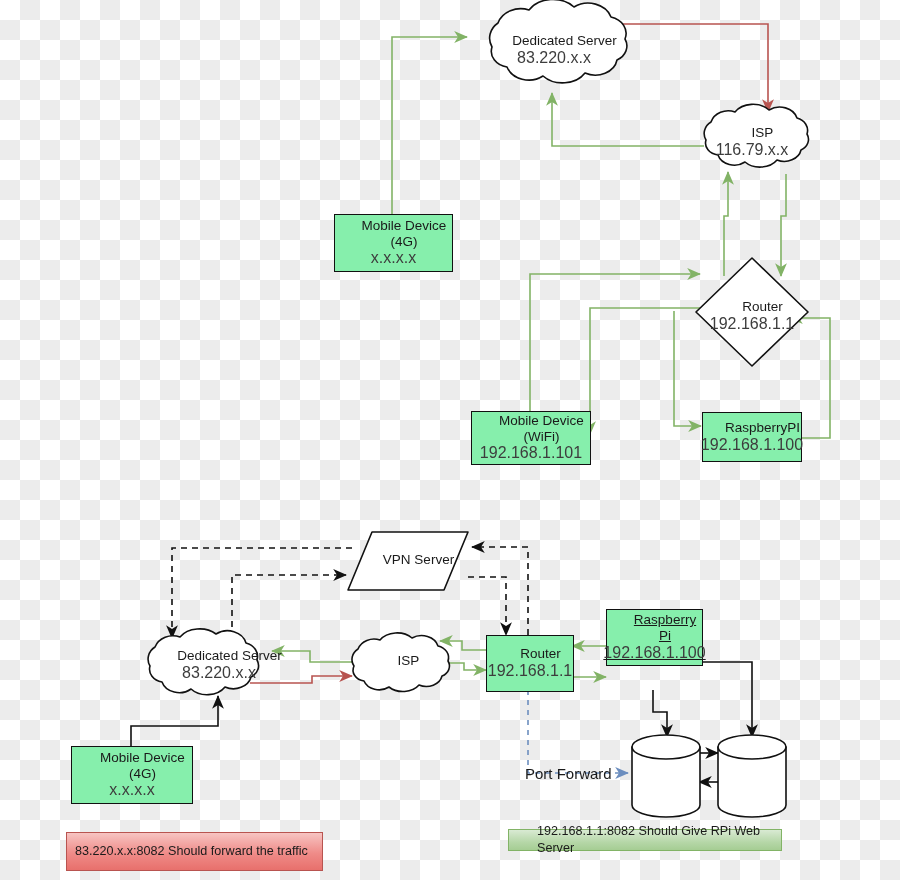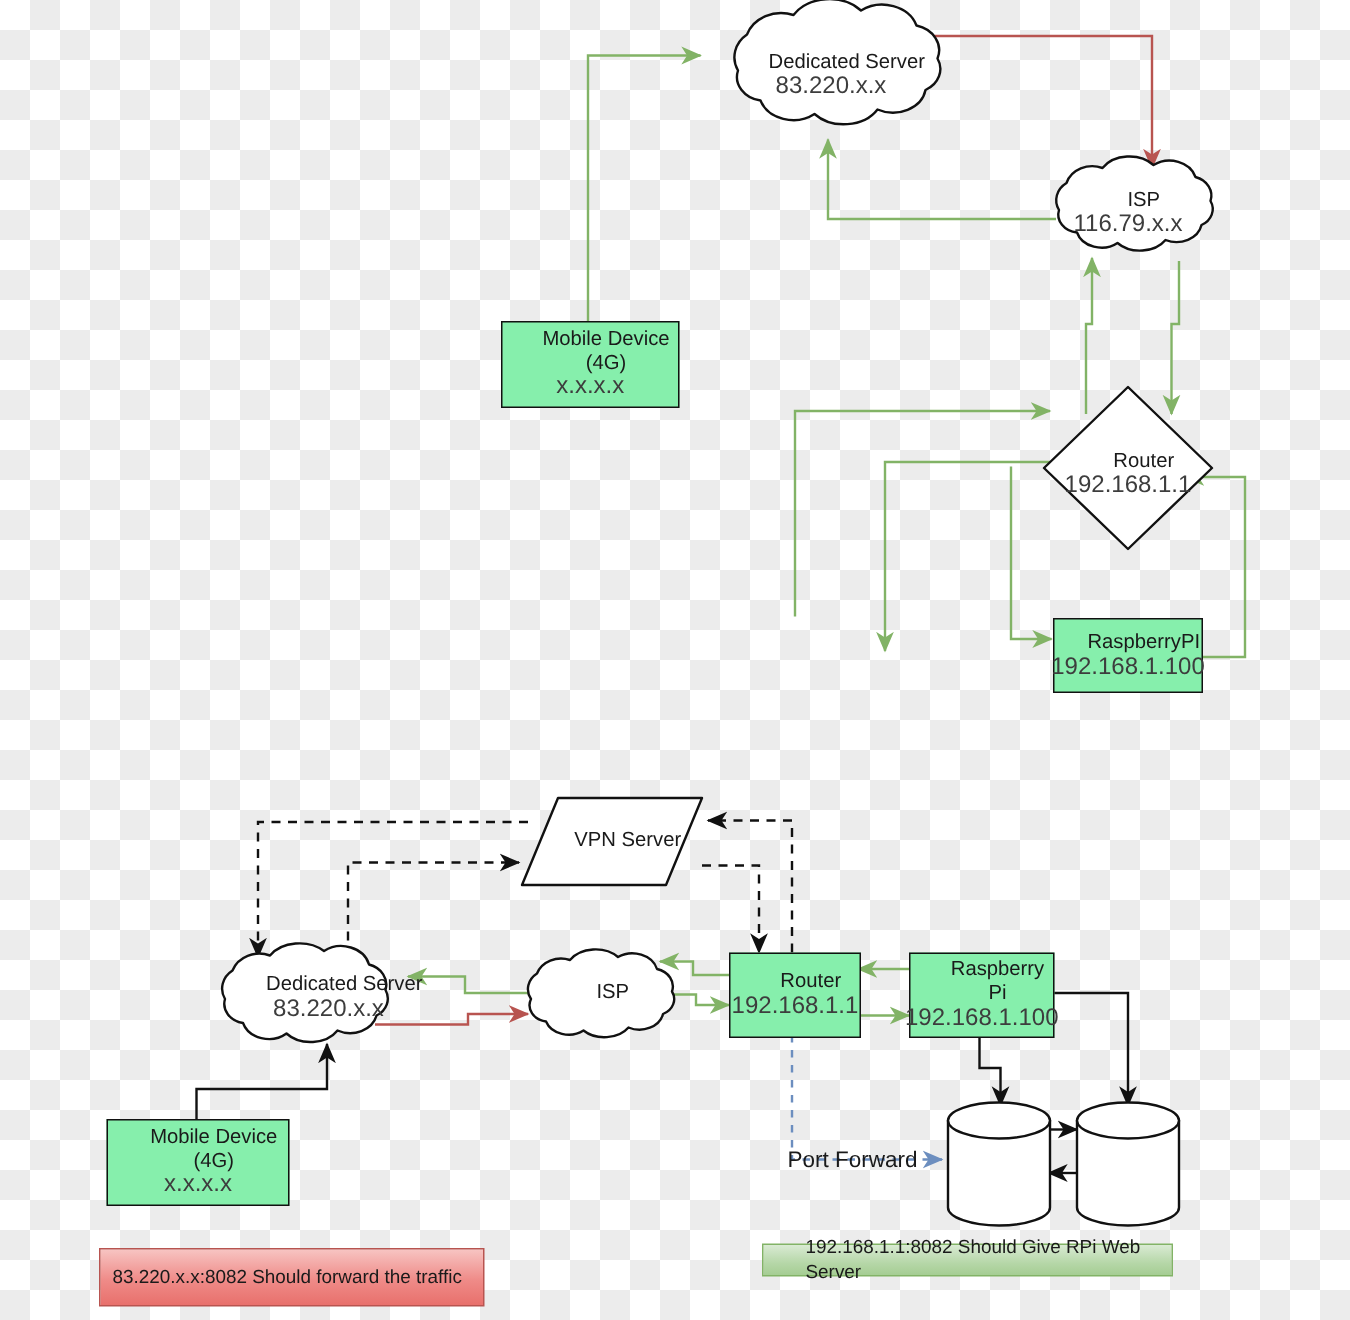--- a/index.html
+++ b/index.html
@@ -142,20 +142,24 @@
   <div class="node boxnode" style="left:334px;top:214px;width:117px;height:56px;">
     <div class="t1">Mobile Device (4G)</div>
     <div class="t2">x.x.x.x</div>
   </div>
 
   <div class="node" style="left:702px;top:295px;width:100px;height:42px;">
     <div class="t1">Router</div>
     <div class="t2">192.168.1.1</div>
   </div>
 
+  <div class="node boxnode" style="left:471px;top:411px;width:118px;height:52px;">
+    <div class="t1">Mobile Device (WiFi)</div>
+    <div class="t2">192.168.1.101</div>
+  </div>
 
   <div class="node boxnode" style="left:702px;top:412px;width:98px;height:48px;">
     <div class="t1">RaspberryPI</div>
     <div class="t2">192.168.1.100</div>
   </div>
 
   <div class="node" style="left:358px;top:545px;width:100px;height:30px;">
     <div class="t1">VPN Server</div>
   </div>
 
@@ -166,21 +170,21 @@
 
   <div class="node" style="left:358px;top:648px;width:80px;height:26px;">
     <div class="t1">ISP</div>
   </div>
 
   <div class="node boxnode" style="left:486px;top:635px;width:86px;height:55px;">
     <div class="t1">Router</div>
     <div class="t2">192.168.1.1</div>
   </div>
 
-  <div class="node boxnode" style="left:606px;top:635px;width:95px;height:55px;">
+  <div class="node boxnode" style="left:606px;top:609px;width:95px;height:55px;text-decoration:underline;">
     <div class="t1">Raspberry Pi</div>
     <div class="t2">192.168.1.100</div>
   </div>
 
   <div class="node boxnode" style="left:71px;top:746px;width:120px;height:56px;">
     <div class="t1">Mobile Device (4G)</div>
     <div class="t2">x.x.x.x</div>
   </div>
 
 

